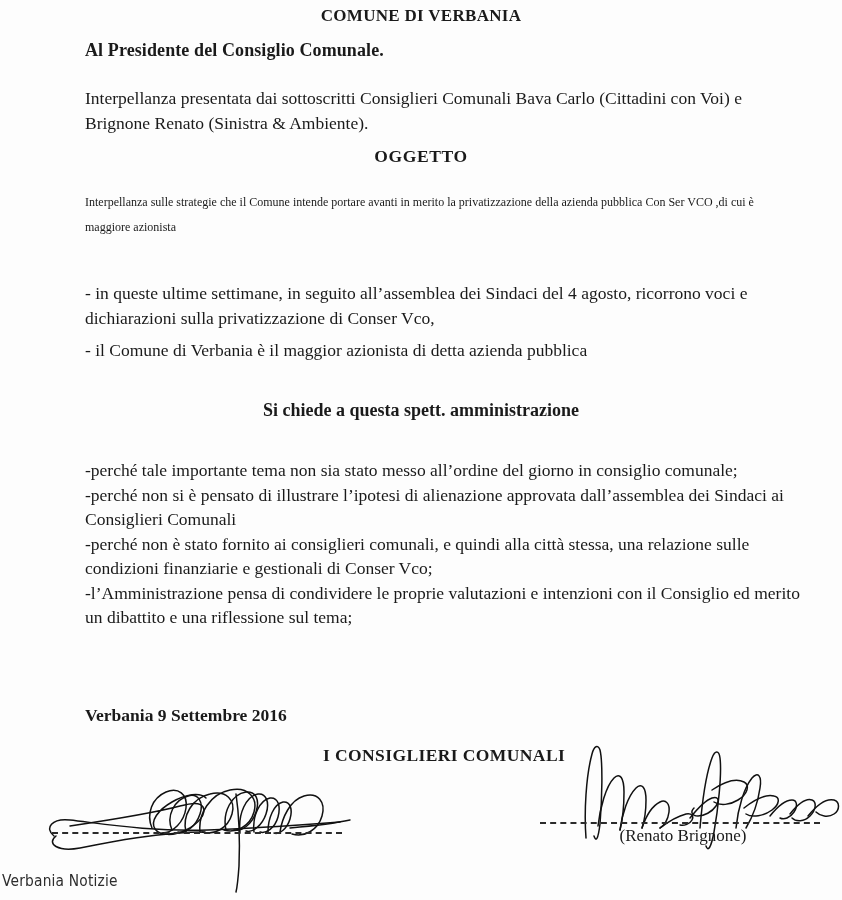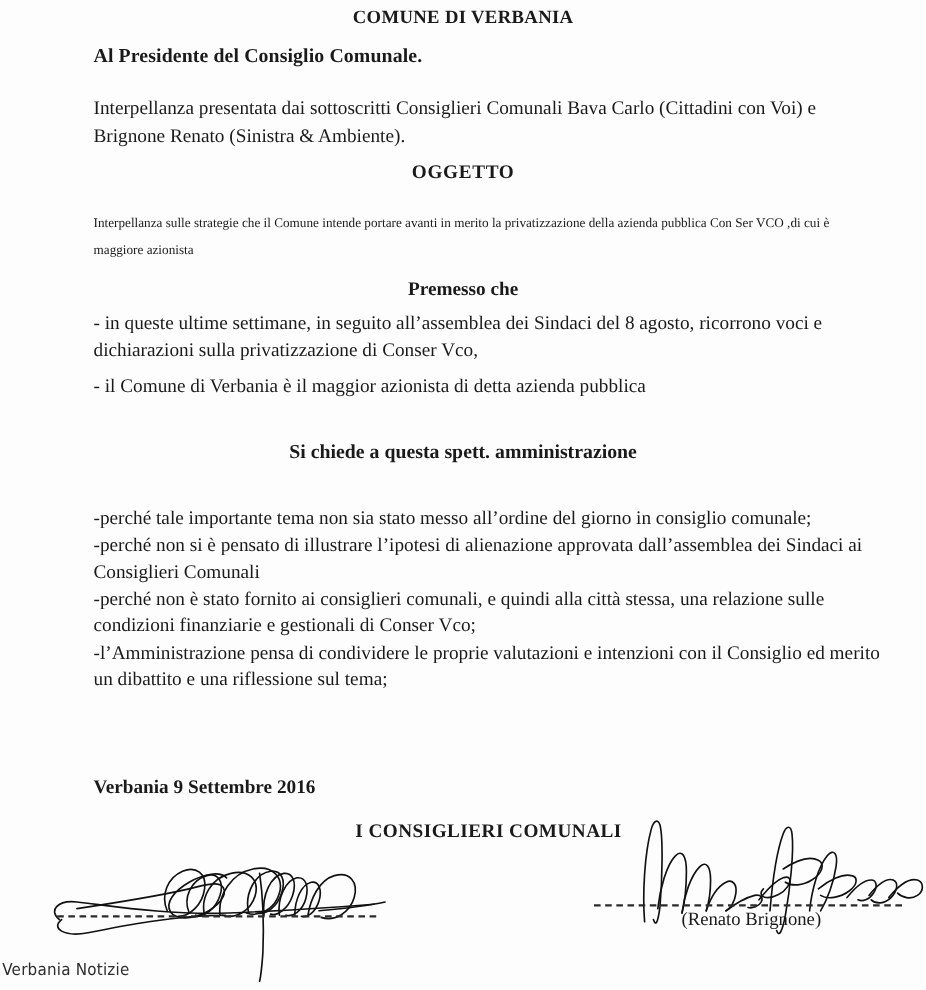--- a/index.html
+++ b/index.html
@@ -196,23 +196,22 @@
   <div class="doc-title">COMUNE DI VERBANIA</div>
 
   <div class="addressee">Al Presidente del Consiglio Comunale.</div>
 
   <div class="intro">Interpellanza presentata dai sottoscritti Consiglieri Comunali Bava Carlo (Cittadini con Voi) e Brignone Renato (Sinistra &amp; Ambiente).</div>
 
   <div class="heading-center h-oggetto">OGGETTO</div>
 
   <div class="oggetto-body">Interpellanza sulle strategie che il Comune intende portare avanti in merito la privatizzazione della azienda pubblica Con Ser VCO ,di cui è maggiore azionista</div>
 
-  <div class="heading-center h-premesso">Premesso che</div>
-
-  <div class="premesso-1">- in queste ultime settimane, in seguito all’assemblea dei Sindaci del 8 agosto, ricorrono voci e dichiarazioni sulla privatizzazione di Conser Vco,</div>
+
+  <div class="premesso-1">- in queste ultime settimane, in seguito all’assemblea dei Sindaci del 4 agosto, ricorrono voci e dichiarazioni sulla privatizzazione di Conser Vco,</div>
 
   <div class="premesso-2">- il Comune di Verbania è il maggior azionista di detta azienda pubblica</div>
 
   <div class="heading-center h-sichiede">Si chiede a questa spett. amministrazione</div>
 
   <div class="questions">
     <span class="q-line">-perché tale importante tema non sia stato messo all’ordine del giorno in consiglio comunale;</span>
     <span class="q-line">-perché non si è pensato di illustrare l’ipotesi di alienazione approvata dall’assemblea dei Sindaci ai Consiglieri Comunali</span>
     <span class="q-line">-perché non è stato fornito ai consiglieri comunali, e quindi alla città stessa, una relazione sulle condizioni finanziarie e gestionali di Conser Vco;</span>
     <span class="q-line">-l’Amministrazione pensa di condividere le proprie valutazioni e  intenzioni con il Consiglio ed merito un dibattito e una riflessione sul tema;</span>

